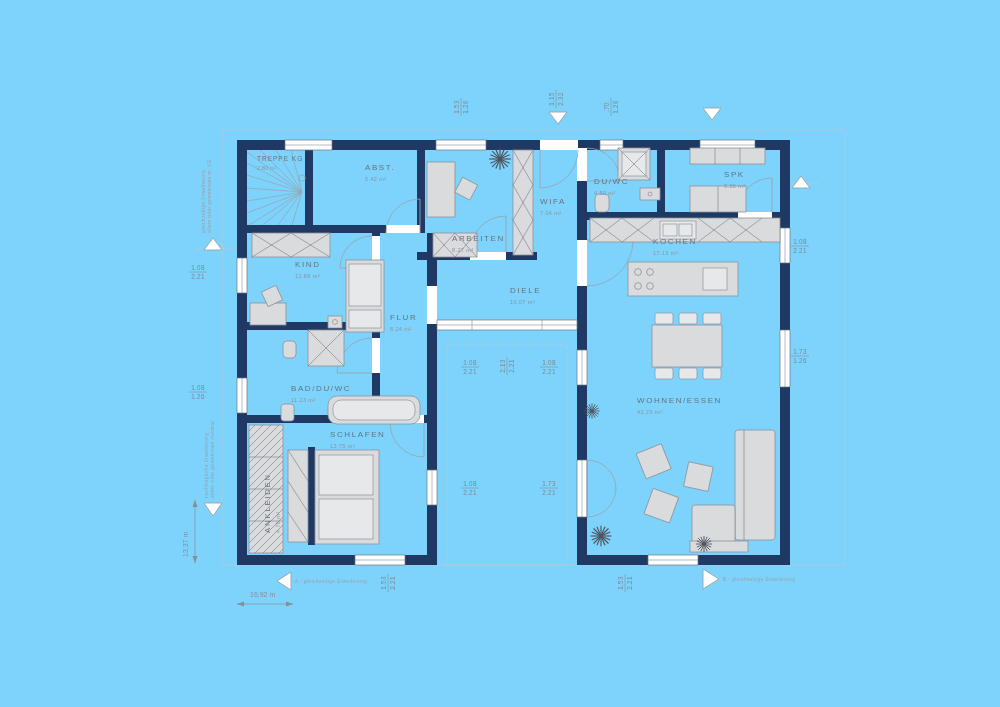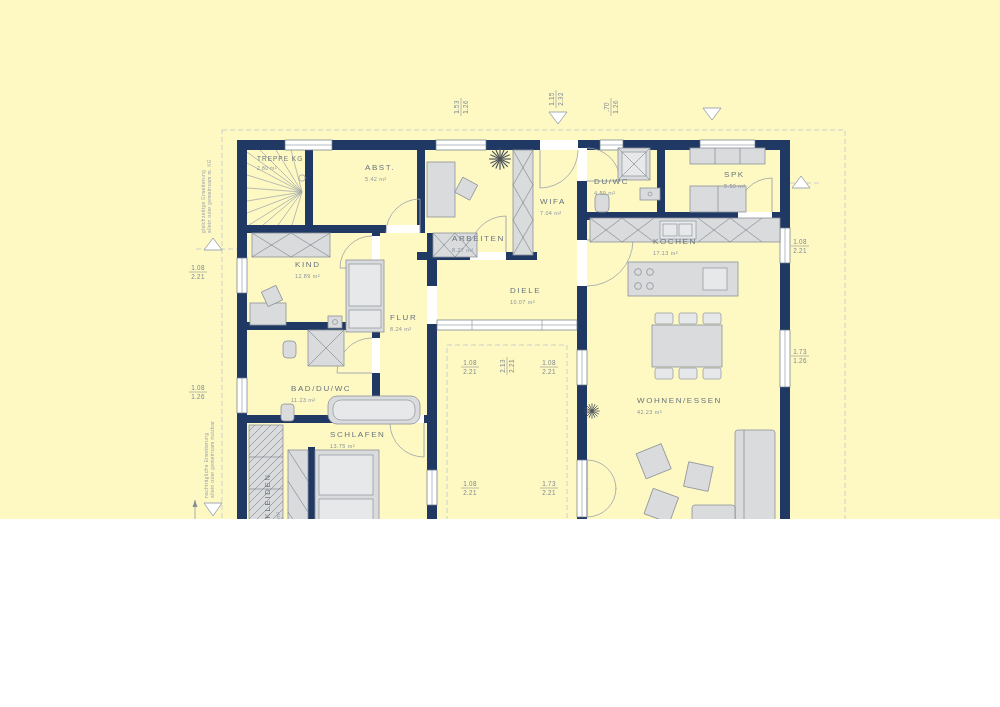--- a/index.html
+++ b/index.html
@@ -1,16 +1,16 @@
 <!DOCTYPE html>
 <html><head>
 <meta charset="utf-8">
 <style>
   html,body{margin:0;padding:0;background:#fff;}
-  #stage{position:relative;width:1000px;height:519px;background:#fef9c3;overflow:hidden;}
+  #stage{position:relative;width:1000px;height:707px;background:#7dd3fc;overflow:hidden;}
   svg{position:absolute;left:0;top:0;}
   text{font-family:"Liberation Sans",sans-serif;}
   .wall{fill:#1f3864;}
   .hb{fill:#1f3864;}
   .win{fill:#ffffff;stroke:#6b7a88;stroke-width:0.7;}
   .winline{stroke:#6b7a88;stroke-width:0.5;}
   .gap{fill:#ffffff;}
   .arc{fill:none;stroke:#9aa2aa;stroke-width:0.8;}
   .leaf{stroke:#9aa2aa;stroke-width:0.9;}
   .furn{fill:#d9dbdd;stroke:#8d939b;stroke-width:0.8;}

